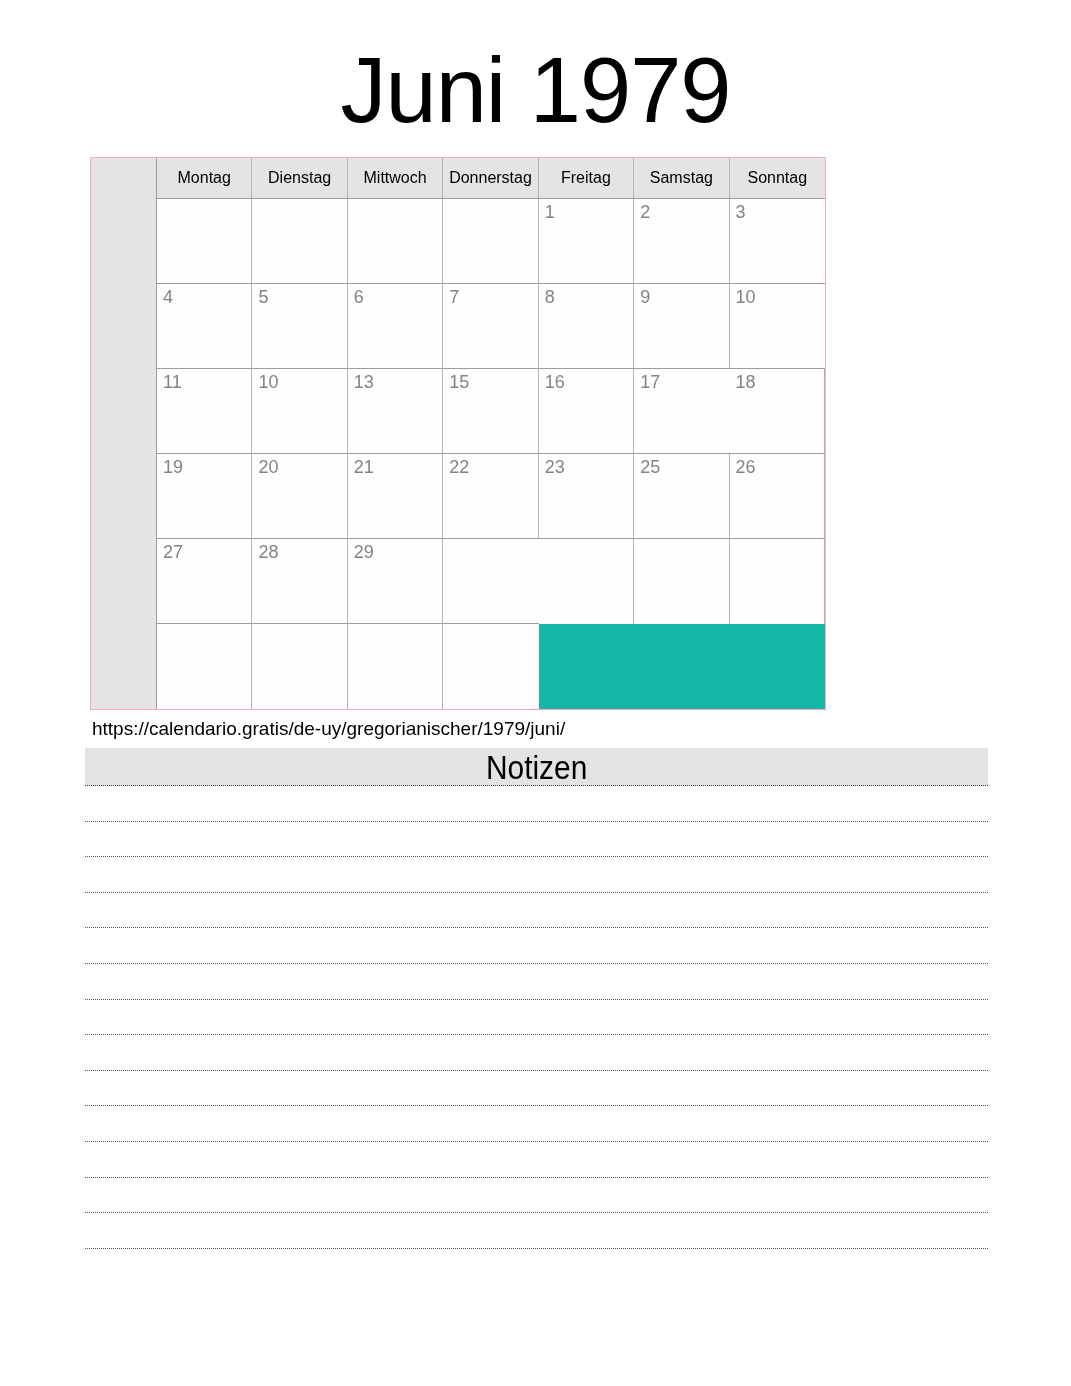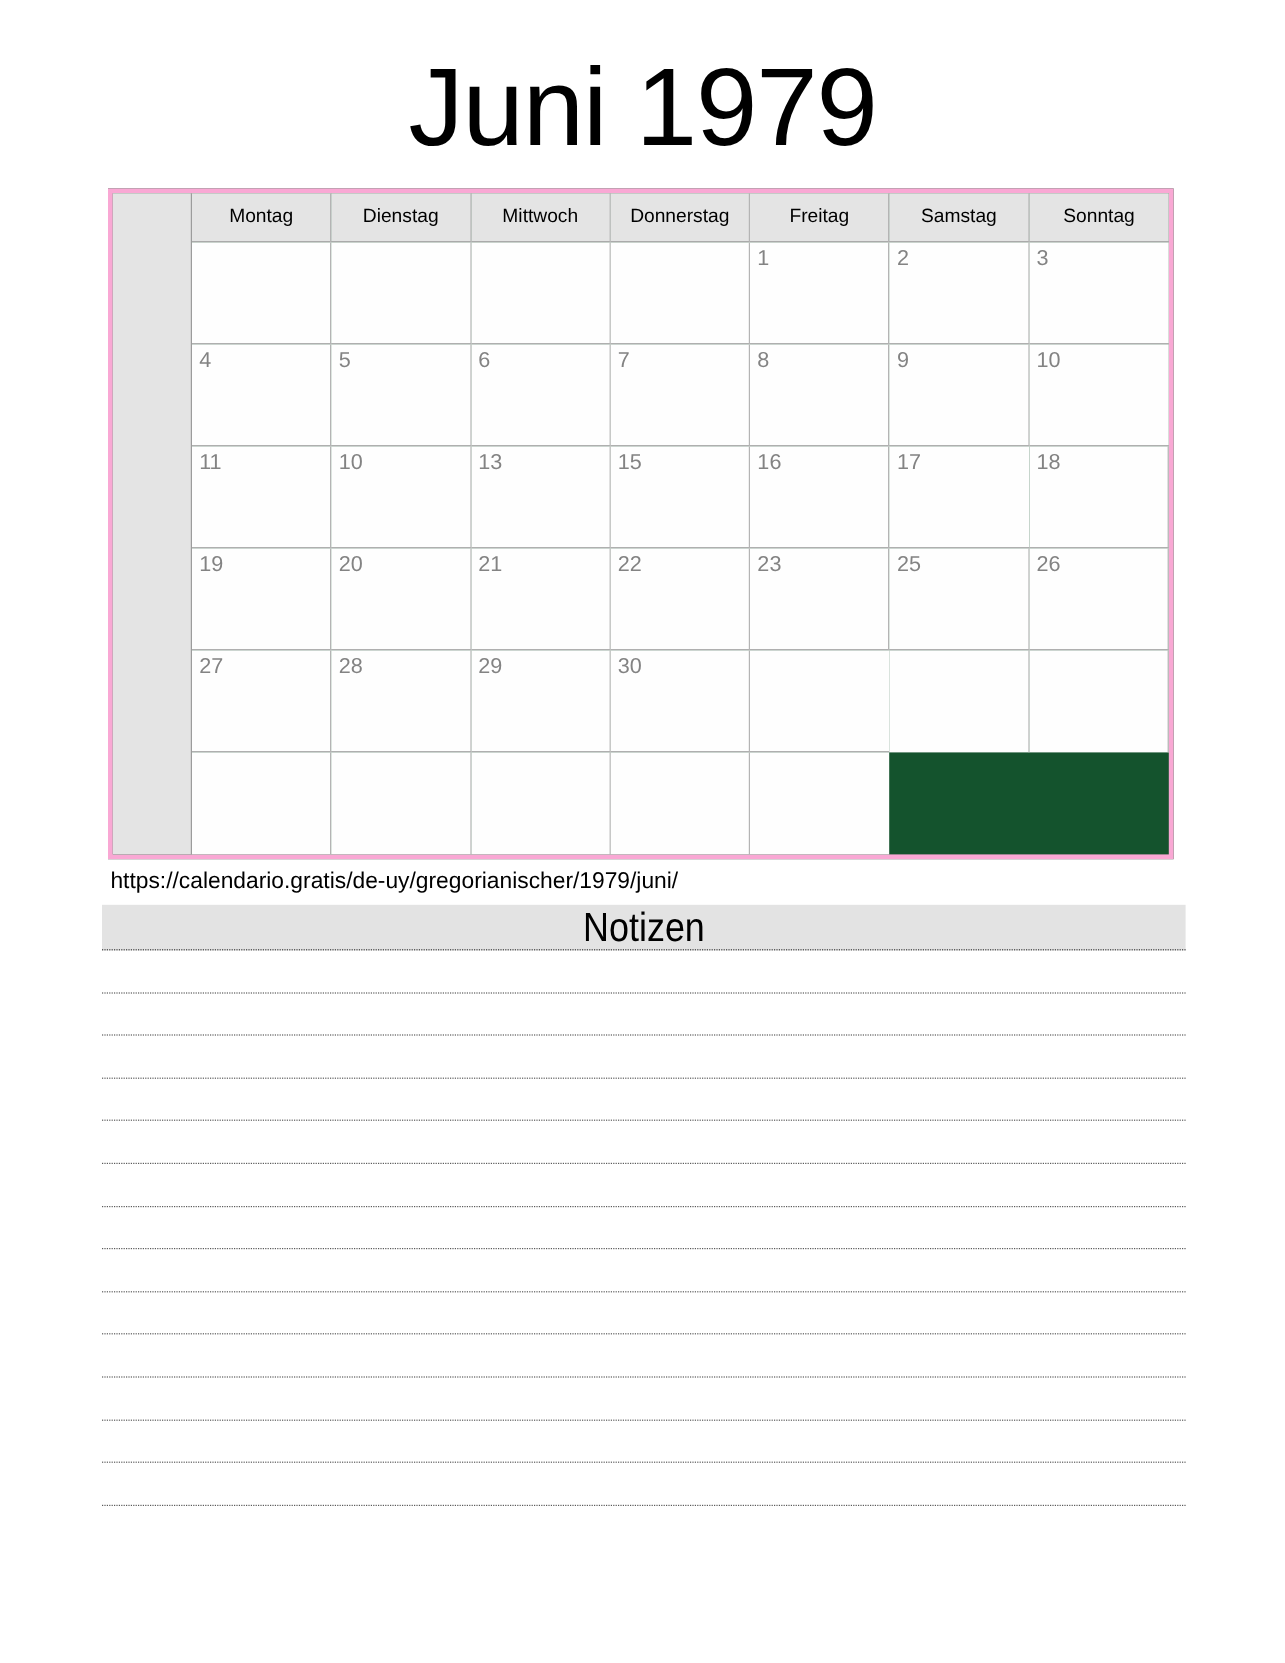--- a/index.html
+++ b/index.html
@@ -23,25 +23,25 @@
     font-size: 92px;
     font-weight: 400;
     letter-spacing: -1px;
     line-height: 1.02;
     color: #000;
   }
 
   
   .calendar {
     margin: 33px 0 0 90px;
-    width: 888px;
+    width: 736px;
     display: grid;
     grid-template-columns: 66px repeat(7, 1fr);
-    border: 4px solid #f9a8d4;
-    background: #14532d;
+    border: 1px solid #f9a8d4;
+    background: #14b8a6;
   }
   .week-gutter {
     grid-column: 1;
     grid-row: 1 / span 7;
     background: #e4e4e4;
     border-right: 1px solid #9c9c9c;
   }
   .weekday-header {
     height: 41px;
     background: #e4e4e4;
@@ -138,21 +138,20 @@
     <div class="day-cell">19</div>
     <div class="day-cell">20</div>
     <div class="day-cell">21</div>
     <div class="day-cell">22</div>
     <div class="day-cell">23</div>
     <div class="day-cell">25</div>
     <div class="day-cell">26</div>
     <div class="day-cell">27</div>
     <div class="day-cell">28</div>
     <div class="day-cell">29</div>
-    <div class="day-cell">30</div>
     <div class="day-cell col-last"></div>
     <div class="day-cell row-last"></div>
     <div class="day-cell row-last"></div>
     <div class="day-cell row-last"></div>
     <div class="day-cell row-last"></div>
     <div class="day-cell row-last"></div>
     <div class="day-cell row-last"></div>
     <div class="day-cell col-last row-last"></div>
   </div>
 

